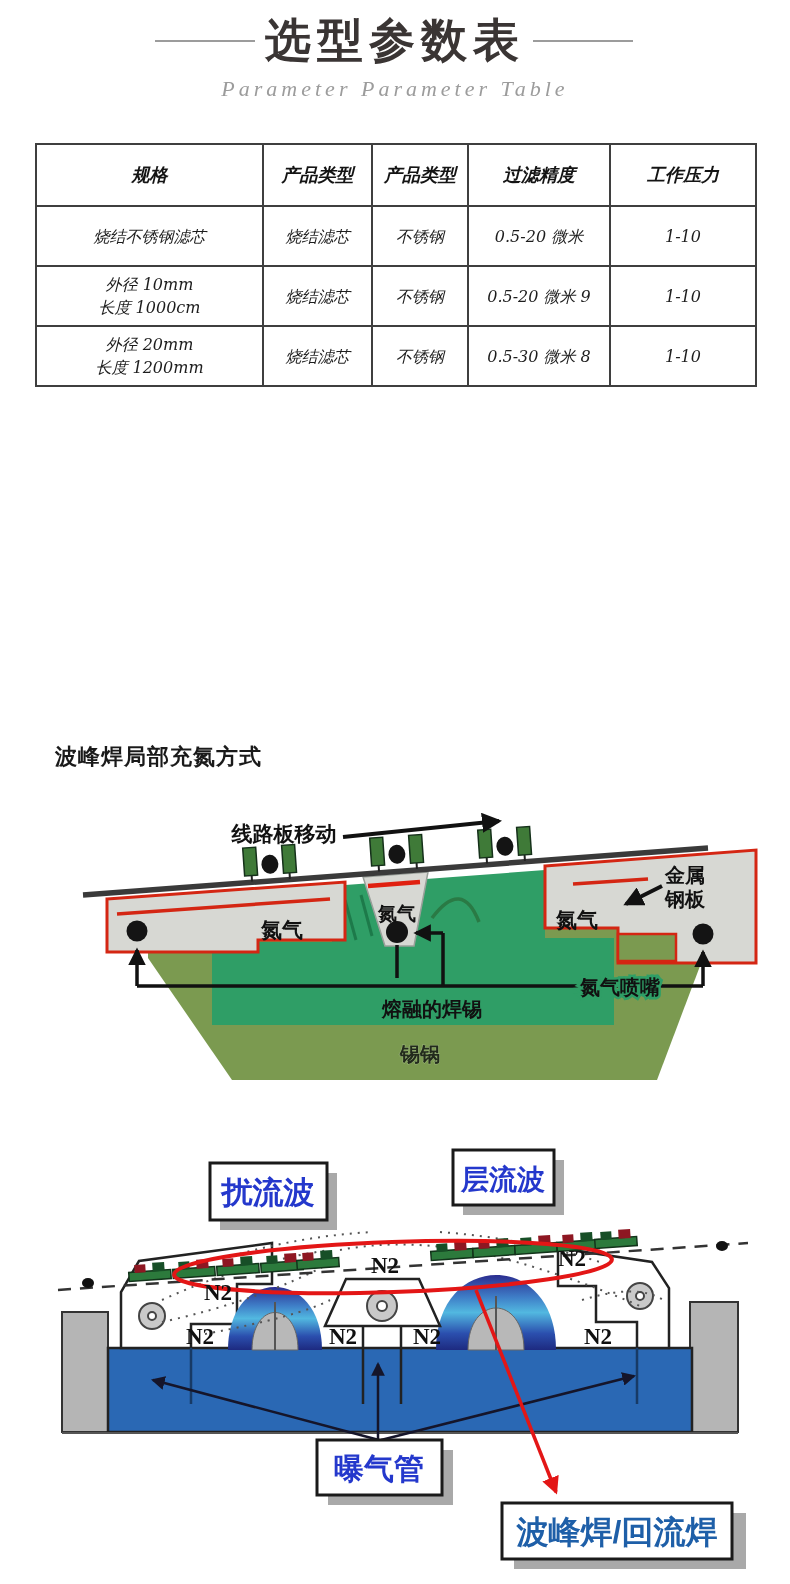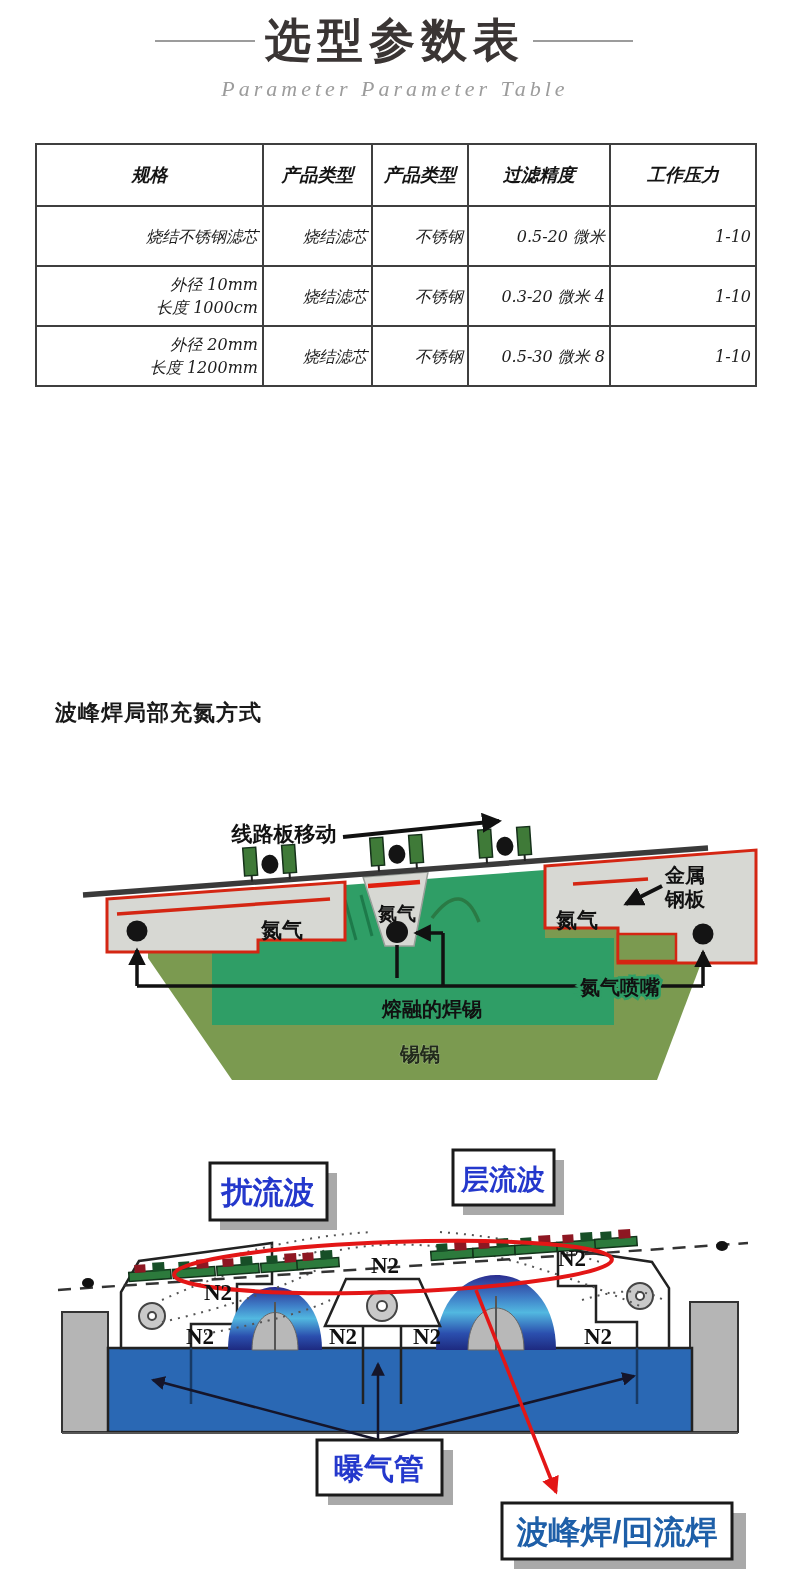--- a/index.html
+++ b/index.html
@@ -15,24 +15,24 @@
             font-family:"Liberation Serif",serif;font-style:italic;font-size:22px;
             color:#9c9c9c;letter-spacing:4px;}
   
   .spec-table{position:absolute;left:35px;top:143px;width:720px;border-collapse:collapse;
               table-layout:fixed;}
   .spec-table th,.spec-table td{border:2px solid #3f3f3f;text-align:center;
               vertical-align:middle;padding:4px;font-style:italic;}
   .spec-table th{height:52px;font-size:18px;font-weight:bold;color:#141414;
               font-family:"Liberation Sans",sans-serif;}
   .spec-table td{height:50px;font-size:16px;color:#1d1d1d;
-              font-family:"DejaVu Serif","Liberation Serif",serif;line-height:23px;text-align:right;}
+              font-family:"DejaVu Serif","Liberation Serif",serif;line-height:23px;}
   .spec2:empty{display:none;}
   
-  .sec-heading{position:absolute;left:55px;top:698px;font-size:22px;font-weight:bold;
+  .sec-heading{position:absolute;left:55px;top:742px;font-size:22px;font-weight:bold;
                color:#1a1a1a;letter-spacing:1px;}
   .diagram{position:absolute;left:0;}
   svg text{font-family:"Liberation Sans",sans-serif;}
   .n2{font-family:"Liberation Serif",serif;font-weight:bold;font-size:23px;fill:#101010;}
 </style>
 </head>
 <body>
 
 <div id="page">
 
@@ -66,21 +66,21 @@
       <td>0.5-20 微米</td>
       <td>1-10</td>
     </tr>
     <tr>
       <td>
             <div class="spec1">外径 10mm</div>
             <div class="spec2">长度 1000cm</div>
           </td>
       <td>烧结滤芯</td>
       <td>不锈钢</td>
-      <td>0.3-20 微米 4</td>
+      <td>0.5-20 微米 9</td>
       <td>1-10</td>
     </tr>
     <tr>
       <td>
             <div class="spec1">外径 20mm</div>
             <div class="spec2">长度 1200mm</div>
           </td>
       <td>烧结滤芯</td>
       <td>不锈钢</td>
       <td>0.5-30 微米 8</td>

